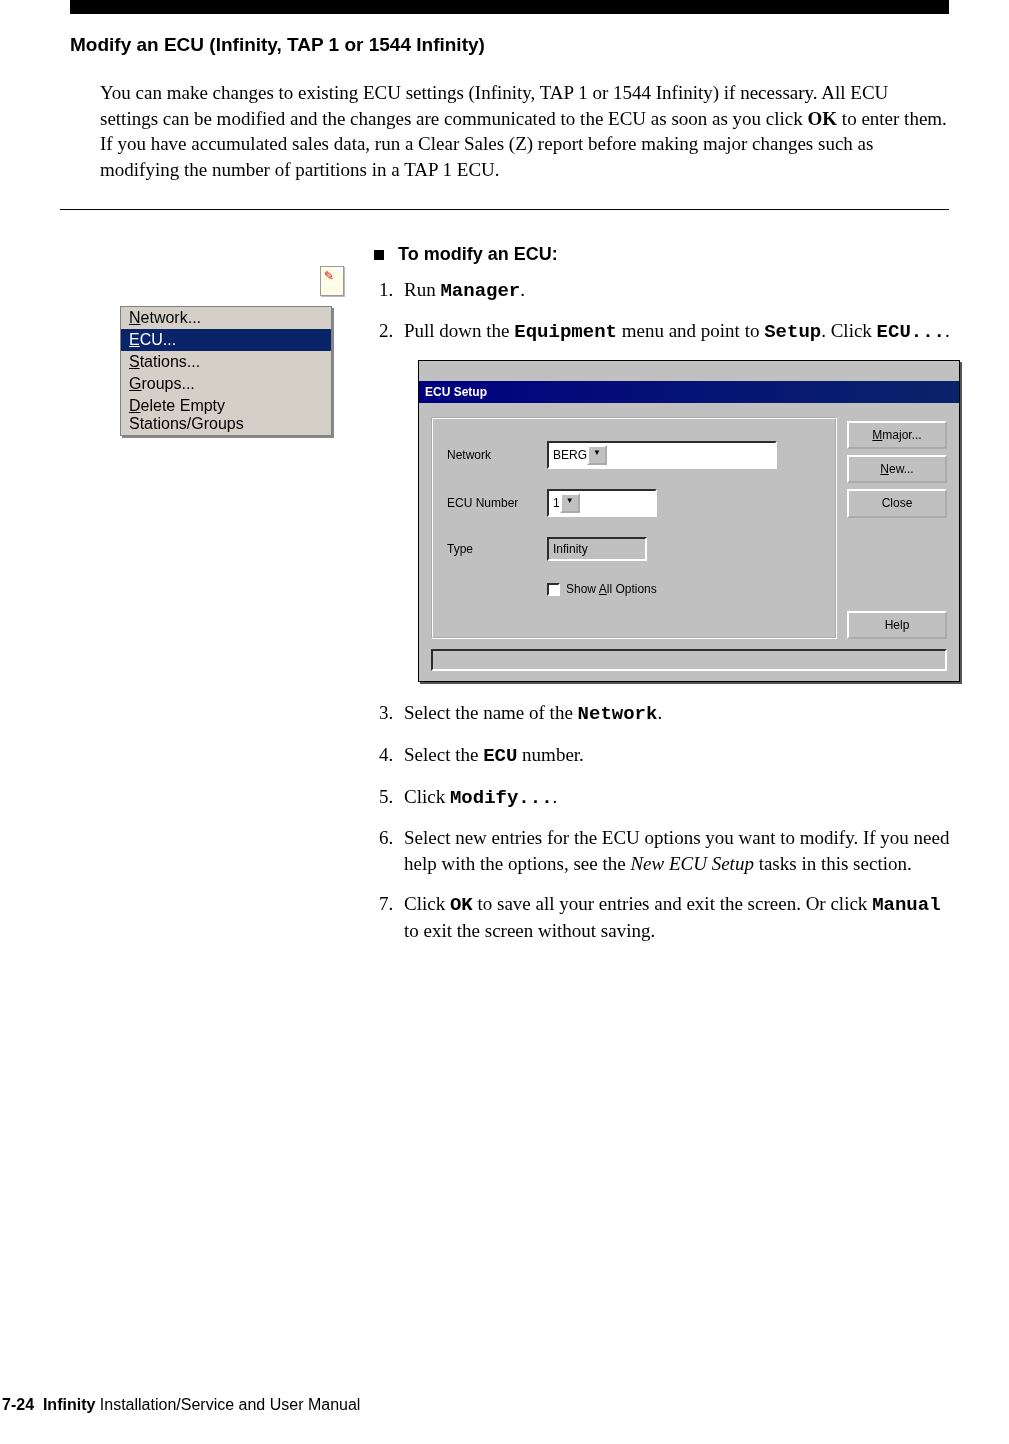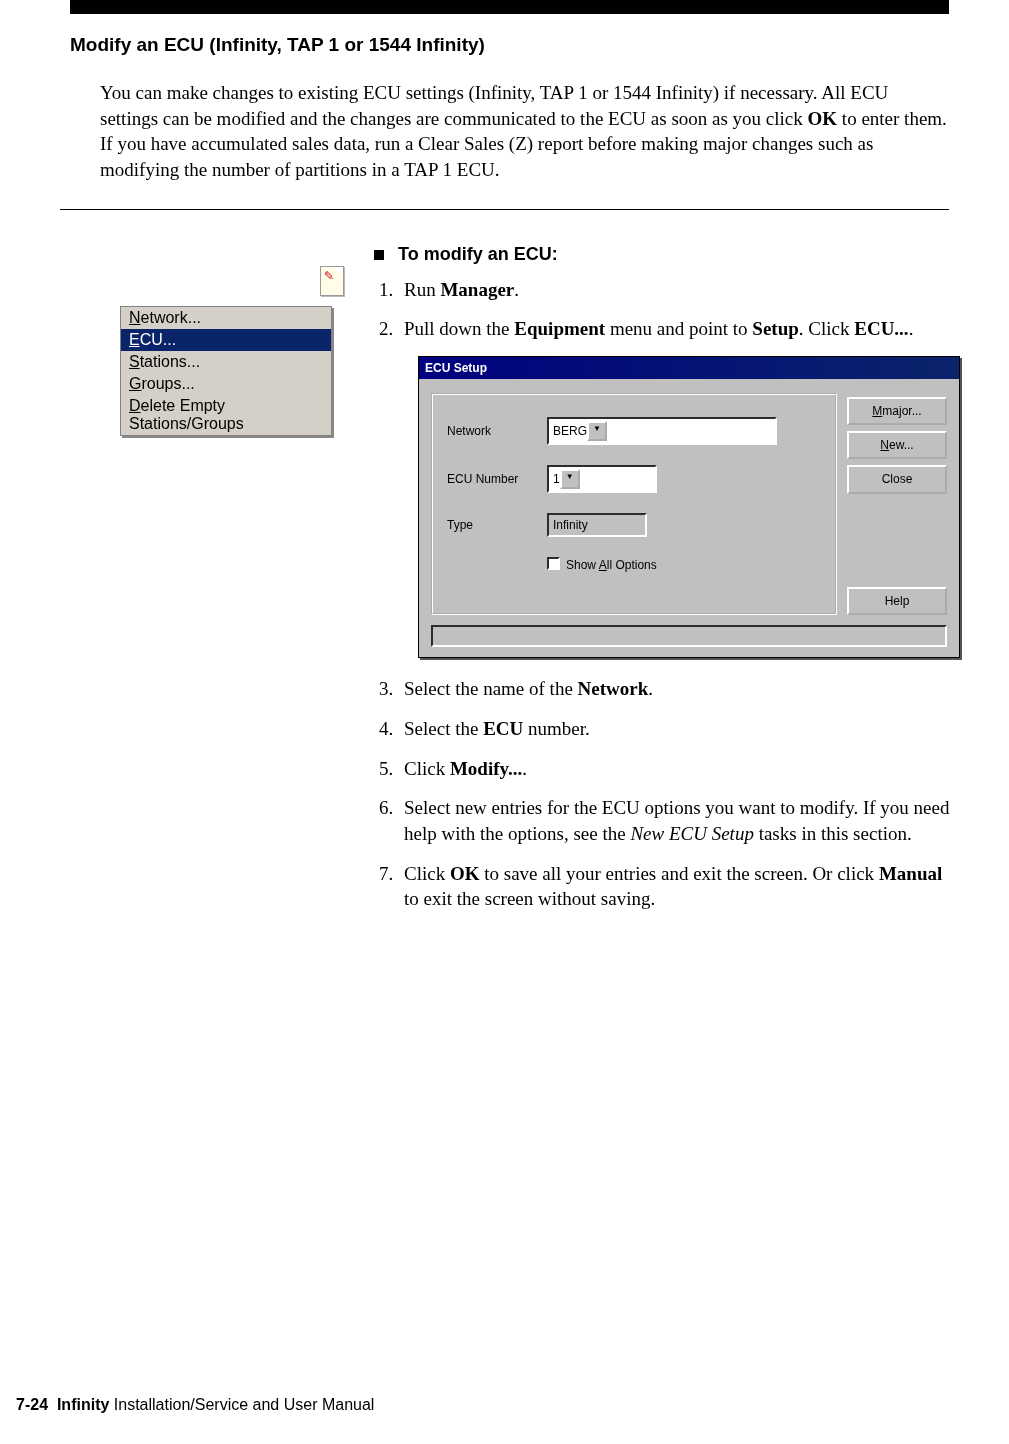--- a/index.html
+++ b/index.html
@@ -113,37 +113,38 @@
   }
   ol.steps {
     margin: 0 0 0 14px;
     padding-left: 24px;
     line-height: 1.35;
   }
   ol.steps > li {
     margin-bottom: 14px;
     padding-left: 6px;
   }
-  ol.steps b { font-weight: bold; }
+  ol.steps b { font-weight: bold; font-family: Liberation Mono, monospace; }
   ol.steps .i { font-style: italic; }
   
   .dialog {
     width: 540px;
     margin: 14px 0 18px 14px;
     border: 1px solid #000;
     box-shadow: 2px 2px 0 #555;
     background: #c0c0c0;
     font-family: "MS Sans Serif", Tahoma, Arial, sans-serif;
     font-size: 12px;
   }
   .titlebar {
     background: linear-gradient(90deg, #000080 0%, #0a246a 100%);
     color: #fff;
     font-weight: bold;
     padding: 3px 6px;
+    margin-top: 20px;
   }
   .dlg-body {
     padding: 14px 12px 10px 12px;
     display: flex;
     gap: 10px;
   }
   .dlg-left {
     flex: 1;
     border: 2px groove #fff;
     padding: 22px 14px 40px 14px;
@@ -192,20 +193,21 @@
     border: 2px inset #fff;
     border-top-color: #808080;
     border-left-color: #808080;
     padding: 2px 4px;
     width: 100px;
     box-sizing: border-box;
   }
   .checkbox-row {
     margin-left: 100px;
     display: flex;
+    align-items: center;
     gap: 6px;
   }
   .win-check {
     width: 13px; height: 13px;
     background: #fff;
     border: 2px inset #fff;
     border-top-color: #808080;
     border-left-color: #808080;
     box-sizing: border-box;
   }
@@ -223,21 +225,21 @@
     border: 2px inset #fff;
     border-top-color: #808080;
     border-left-color: #808080;
     height: 18px;
     margin: 0 12px 10px 12px;
     background: #c0c0c0;
   }
   .footer {
     position: absolute;
     bottom: 30px;
-    left: 16px;
+    left: 2px;
     font-family: Arial, Helvetica, sans-serif;
     font-size: 16px;
   }
   .footer .b { font-weight: bold; }
   .u { text-decoration: underline; }
 </style>
 </head>
 <body>
 
 <div class="page">

